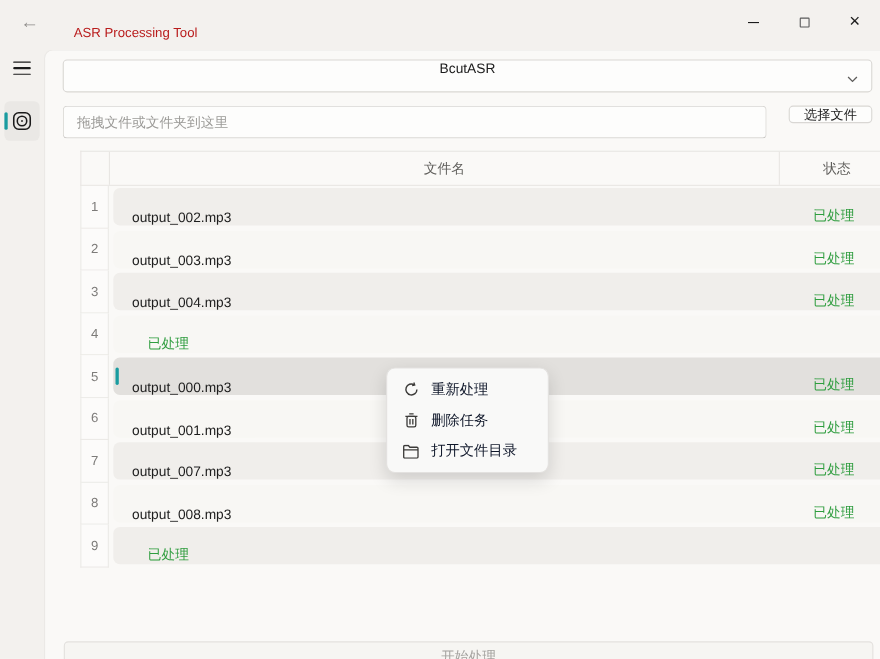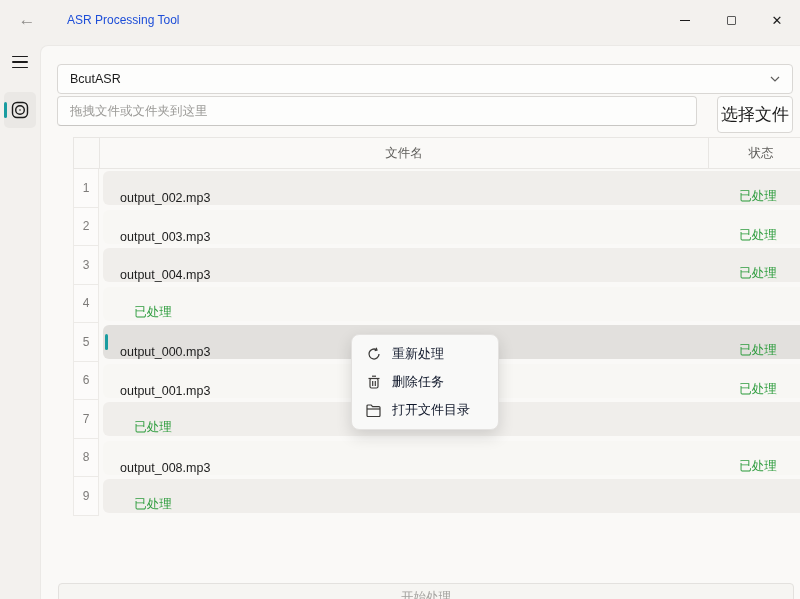--- a/index.html
+++ b/index.html
@@ -12,21 +12,21 @@
   }
 
   
   .titlebar { position: absolute; left: 0; top: 0; width: 800px; height: 40px; }
   .back-btn {
     position: absolute; left: 10px; top: 4px; width: 34px; height: 32px;
     display: flex; align-items: center; justify-content: center;
     color: #8f8d8b; font-size: 17px; border-radius: 4px;
   }
   .win-title {
-    position: absolute; left: 67px; top: 13px; font-size: 12px; color: #1d4ed8;
+    position: absolute; left: 67px; top: 23px; font-size: 12px; color: #b91c1c;
   }
   .win-controls { position: absolute; right: 0; top: 0; height: 40px; display: flex; }
   .win-btn { width: 46px; height: 40px; display: flex; align-items: center; justify-content: center; color: #1b1b1b; }
   .glyph-min { width: 10px; height: 1px; background: #1b1b1b; }
   .glyph-max { width: 9px; height: 9px; border: 1px solid #5a5a5a; border-radius: 1px; }
   .glyph-close { font-size: 13px; color: #1b1b1b; }
 
   
   .sidebar { position: absolute; left: 0; top: 40px; width: 40px; height: 559px; }
   .hamburger-btn {
@@ -45,36 +45,36 @@
   }
 
   
   .pane {
     position: absolute; left: 40px; top: 45px; width: 760px; height: 554px;
     background: #faf9f7; border-top-left-radius: 8px;
     border-left: 1px solid #ebe9e6; border-top: 1px solid #ebe9e6;
   }
 
   .engine-select {
-    position: absolute; left: 16px; top: 18px; width: 736px; height: 30px;
+    position: absolute; left: 16px; top: 8px; width: 736px; height: 30px;
     background: #fdfdfc; border: 1px solid #d9d7d4; border-radius: 4px;
-    display: flex; align-items: center; padding: 0 12px; font-size: 12.5px; color: #1b1b1b;
+    display: flex; align-items: center; padding: 0 12px; font-size: 12.5px; color: #1b1b1b; flex-direction: column;
   }
   .engine-select .chev { margin-left: auto; color: #5f5e5c; display: flex; }
 
   .file-row { position: absolute; left: 16px; top: 50px; width: 736px; height: 30px; display: flex; gap: 20px; }
   .drop-input {
     flex: 1; height: 30px; background: #fdfdfc; border: 1px solid #d9d7d4; border-radius: 4px;
     padding: 0 12px; font-size: 12.5px; color: #1b1b1b; font-family: inherit; outline: none;
     border-bottom: 1px solid #c8c6c3;
   }
   .drop-input::placeholder { color: #9b9a97; }
   .select-file-btn {
-    width: 76px; height: 37px; background: #fdfdfc; border: 1px solid #d9d7d4; border-radius: 4px;
-    font-size: 17px; color: #1b1b1b; font-family: inherit; display: flex; align-items: center; justify-content: center;
+    width: 76px; height: 16px; background: #fdfdfc; border: 1px solid #d9d7d4; border-radius: 4px;
+    font-size: 12px; color: #1b1b1b; font-family: inherit; display: flex; align-items: center; justify-content: center;
   }
 
   
   .task-table { position: absolute; left: 20px; top: 91px; width: 740px; margin-left: 12px; }
   .thead {
     display: flex; height: 32px; border-top: 1px solid #e8e6e3; border-bottom: 1px solid #e8e6e3;
     border-left: 1px solid #e8e6e3; font-size: 12.5px; color: #5f5e5b;
   }
   .th-num { width: 26px; border-right: 1px solid #e8e6e3; }
   .th-name { flex: 1; display: flex; align-items: center; justify-content: center; border-right: 1px solid #e8e6e3; }
@@ -250,20 +250,21 @@
         <span class="cell-status" style="color: rgb(47, 157, 63);">已处理</span>
       </div>
     </div>
   </div>
 
   <div class="trow">
     <div class="td-num">7</div>
     <div class="td-pill-wrap">
       <div class="row-pill odd">
 
+        <span class="cell-filename">output_007.mp3</span>
         <span class="cell-status" style="color: rgb(47, 157, 63);">已处理</span>
       </div>
     </div>
   </div>
 
   <div class="trow">
     <div class="td-num">8</div>
     <div class="td-pill-wrap">
       <div class="row-pill even">
 

